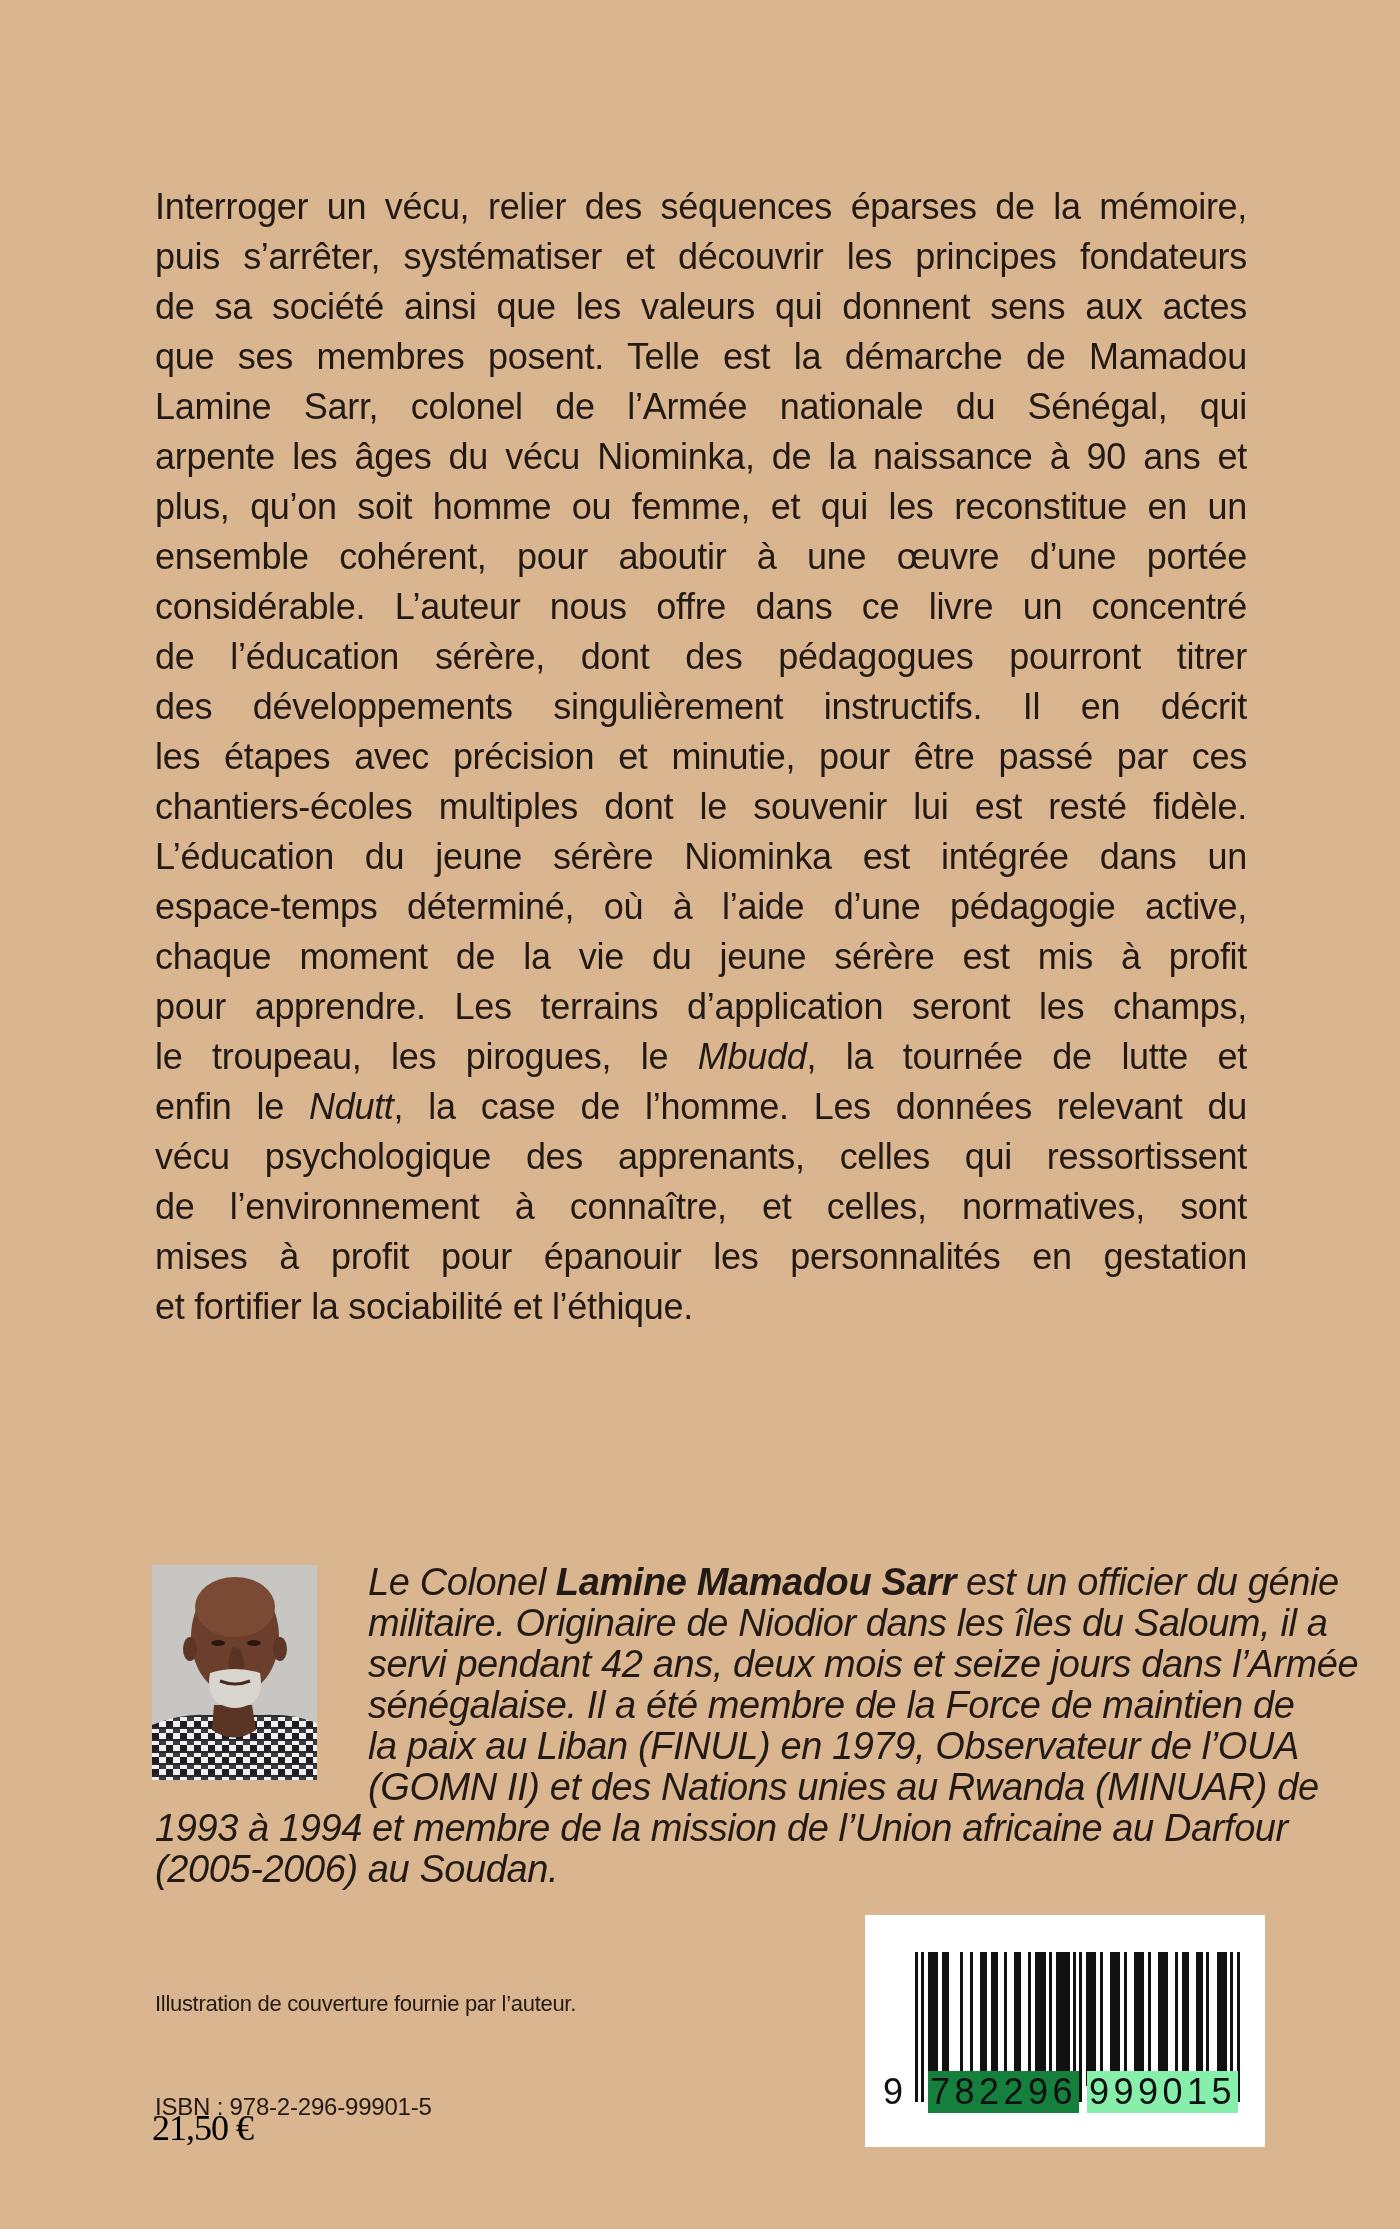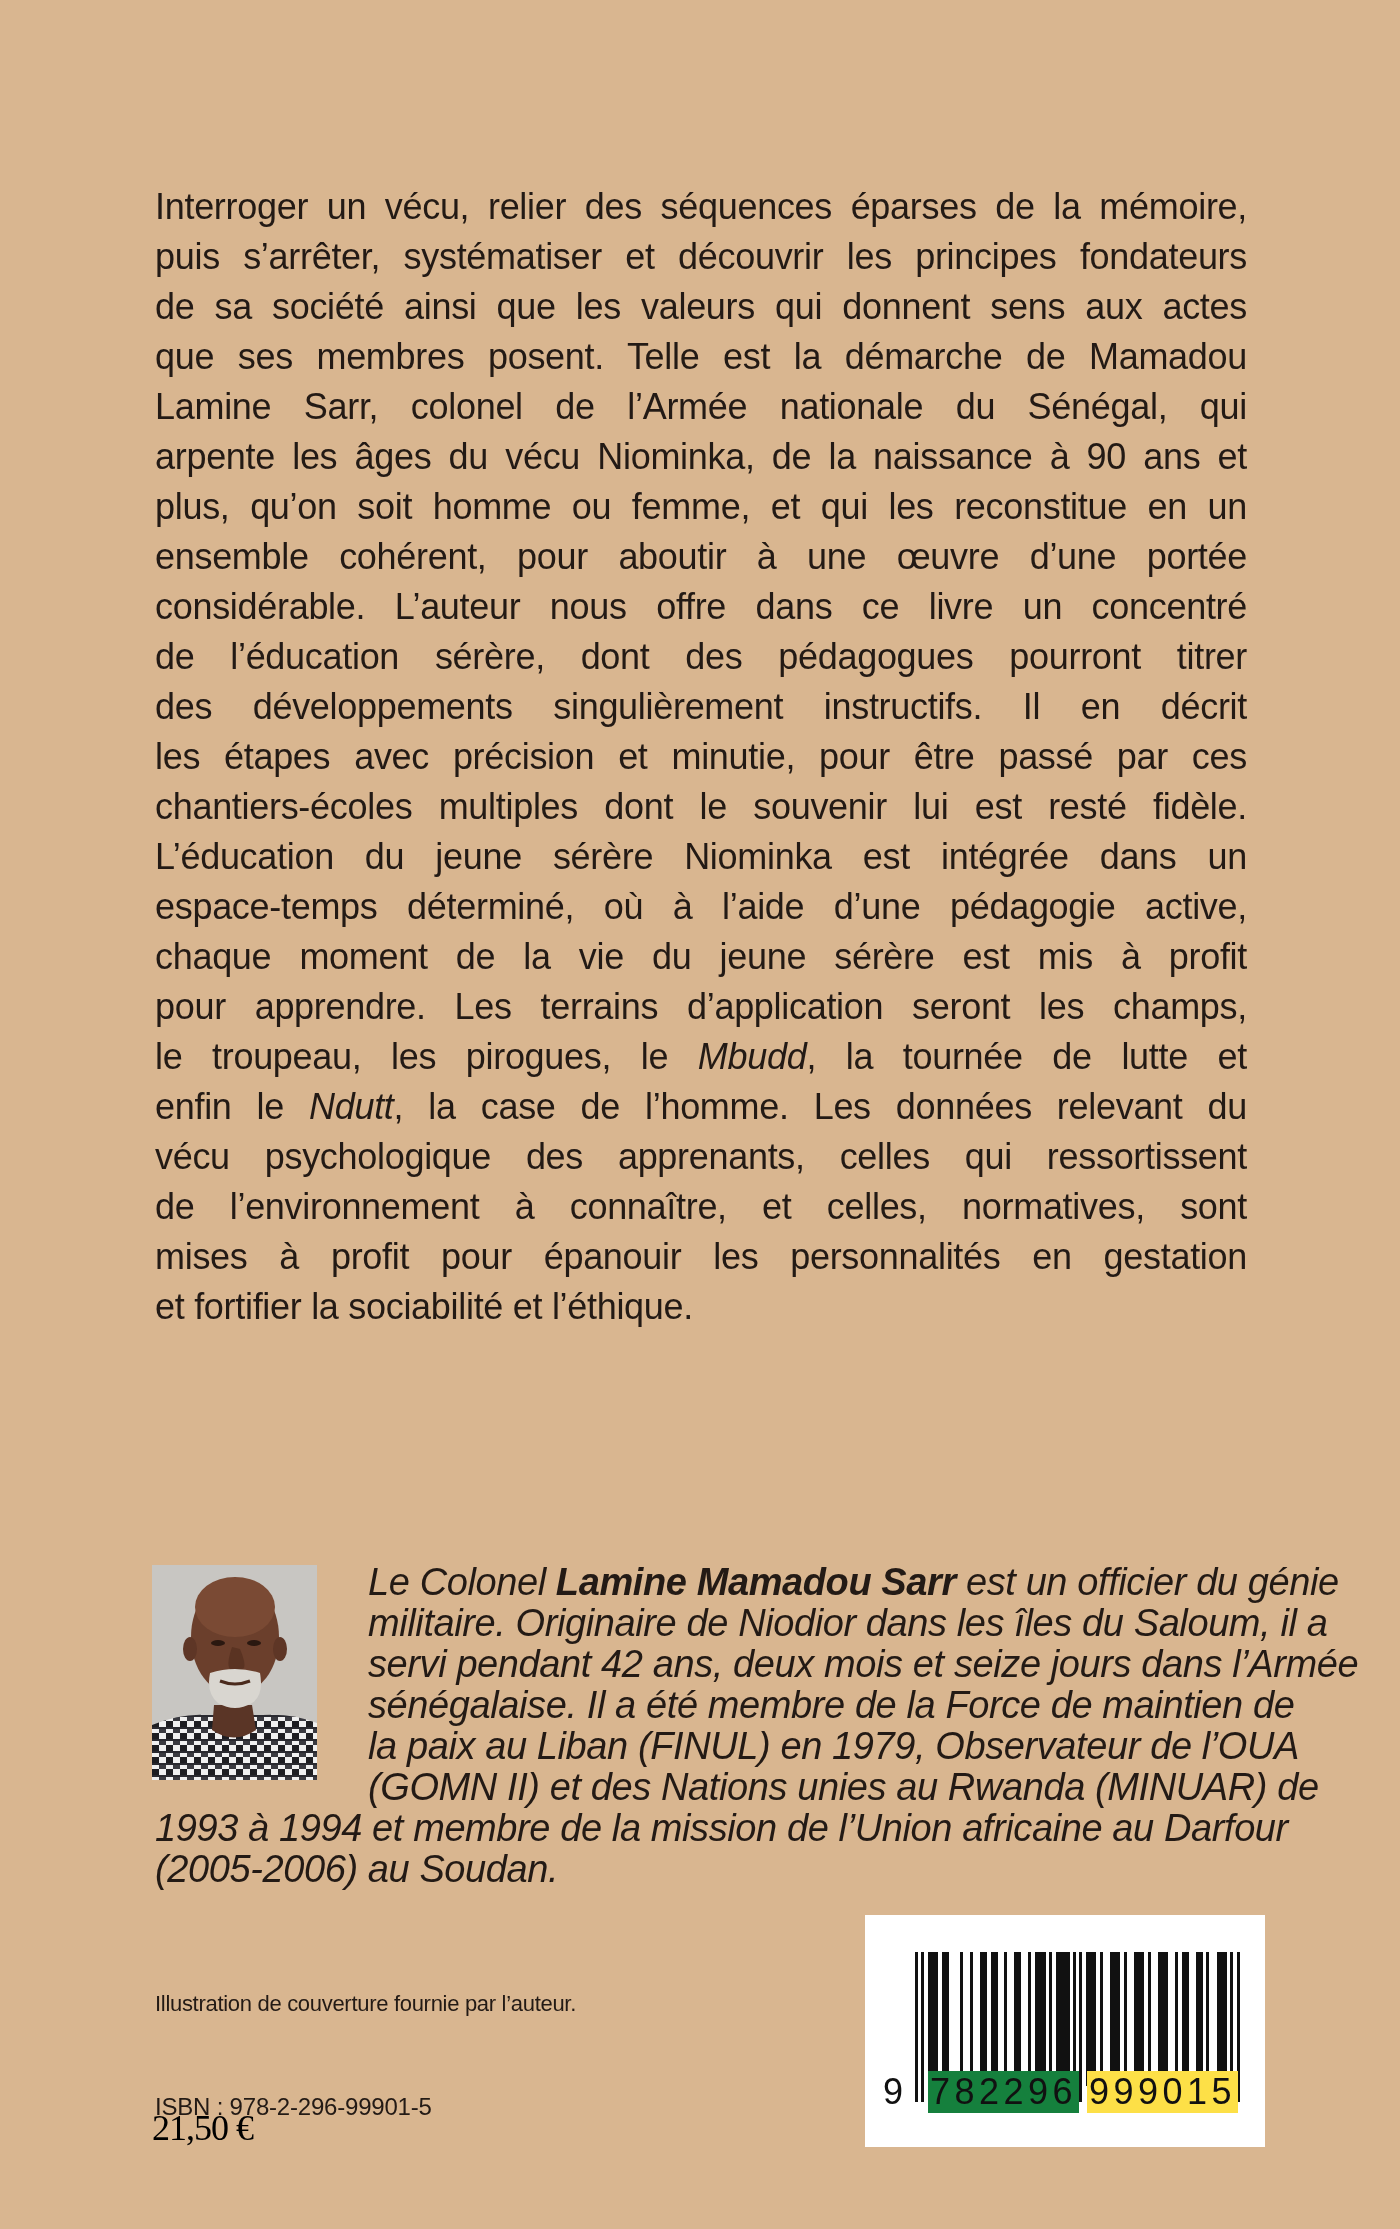--- a/index.html
+++ b/index.html
@@ -70,21 +70,21 @@
     background: #ffffff;
   }
   .barcode svg { position: absolute; left: 0; top: 0; }
   .barcode .digits {
     position: absolute; top: 2px; left: 0; width: 400px; height: 232px;
     font-family: "Liberation Sans", "DejaVu Sans", sans-serif;
     font-size: 36px; color: #111;
   }
   .barcode .d0 { position: absolute; left: 18px; top: 154px; }
   .barcode .d1 { position: absolute; left: 63px; top: 154px; letter-spacing: 4.5px; background:#15803d; padding: 0 2px; }
-  .barcode .d2 { position: absolute; left: 222px; top: 154px; letter-spacing: 4.5px; background:#fde047; padding: 0 2px; }
+  .barcode .d2 { position: absolute; left: 222px; top: 154px; letter-spacing: 4.5px; background:#86efac; padding: 0 2px; }
 </style>
 </head>
 <body>
 
 <div class="blurb">
   <span class="line">Interroger un vécu, relier des séquences éparses de la mémoire,</span>
   <span class="line">puis s’arrêter, systématiser et découvrir les principes fondateurs</span>
   <span class="line">de sa société ainsi que les valeurs qui donnent sens aux actes</span>
   <span class="line">que ses membres posent. Telle est la démarche de Mamadou</span>
   <span class="line">Lamine Sarr, colonel de l’Armée nationale du Sénégal, qui</span>

